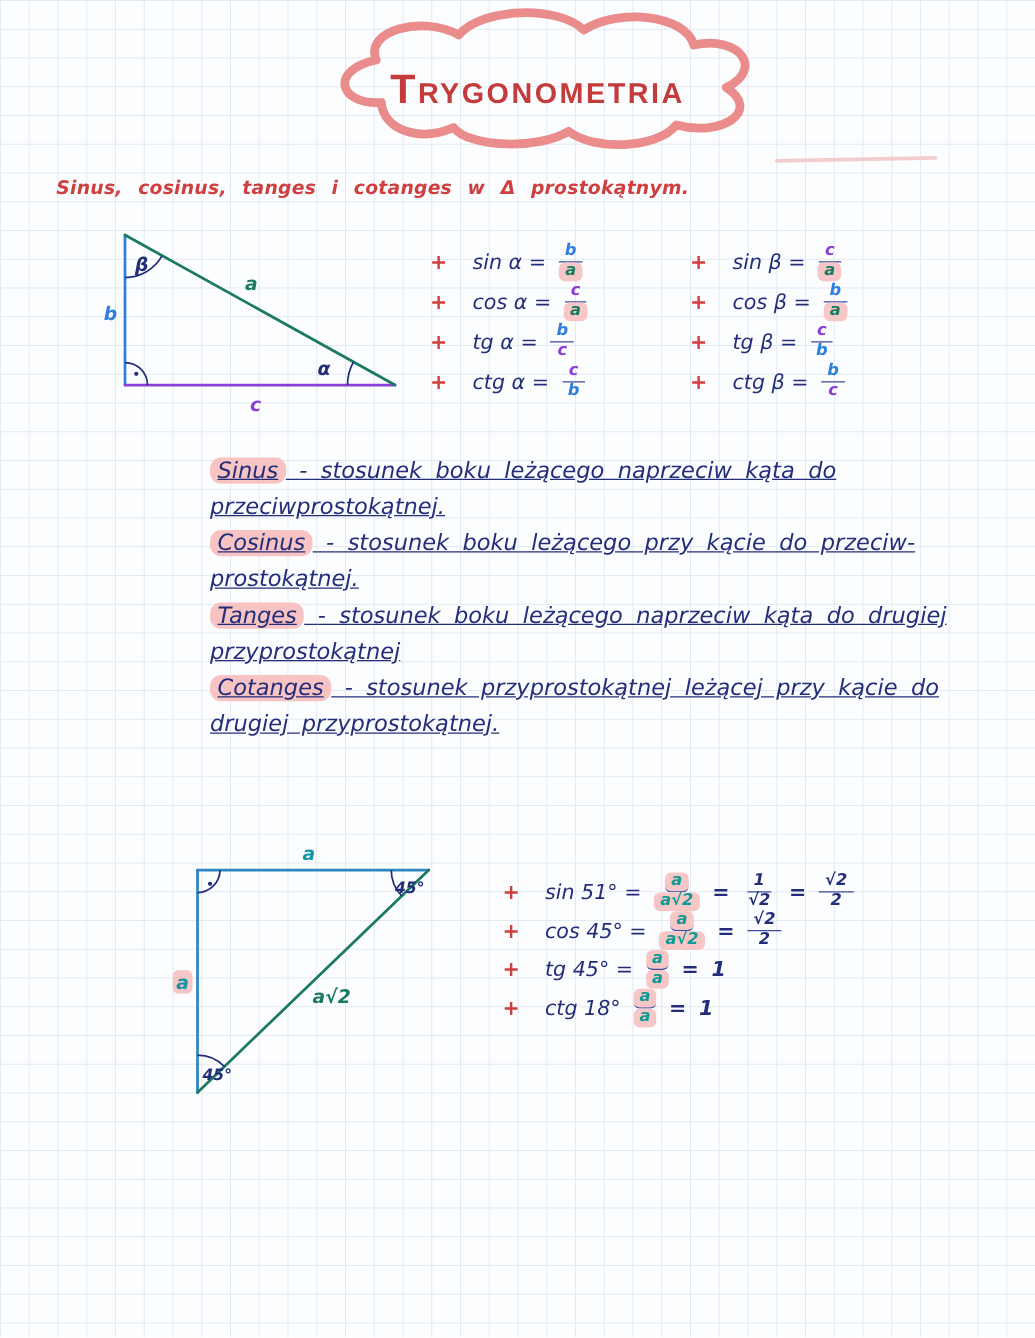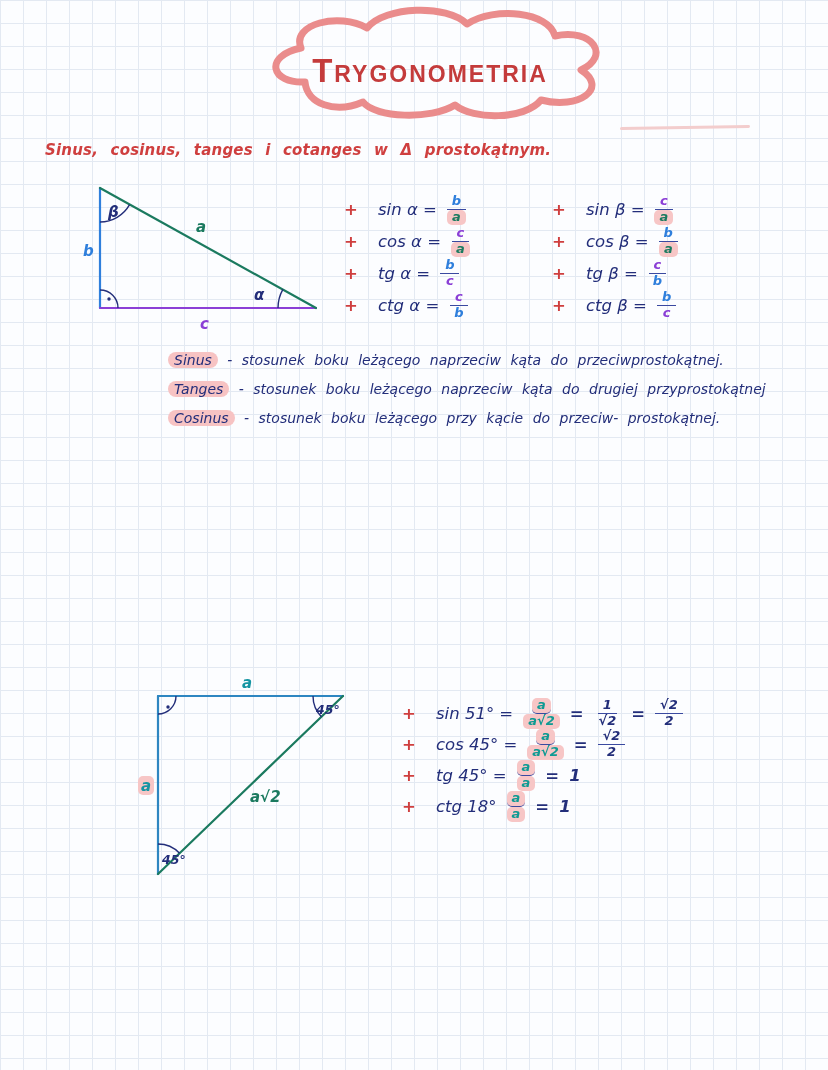--- a/index.html
+++ b/index.html
@@ -43,22 +43,22 @@
   .flabel{white-space:nowrap;margin-left:12px;}
   .frac{display:inline-flex;flex-direction:column;align-items:center;
     font-size:13px;line-height:1.15;font-weight:600;}
   .frac .num{border-bottom:1.6px solid #3a49a0;padding:0 5px;}
   .frac .den{padding:0 5px;}
   .c-a{color:#1b7a5f}.c-b{color:#2f7fdc}.c-c{color:#8b3fd6}.c-t{color:#0f9a93}
   .hl{background:#f7c6c6;border-radius:5px;}
   .eq{font-weight:600;}
   .res{font-weight:600;}
   
-  .defs{position:absolute;left:168px;top:346px;width:622px;
-    font-size:14px;line-height:29px;word-spacing:5px;}
+  .defs{position:absolute;left:168px;top:362px;width:622px;
+    font-size:18px;line-height:29px;word-spacing:5px;text-decoration:underline;}
   .defs p{margin:0;}
   .term{background:#f7c3c3;border-radius:9px;padding:0 6px;}
   
   .tri{position:absolute;}
   #tri1{left:78px;top:180px;}
   #tri2{left:138px;top:666px;}
   .tri svg text{font-family:"DejaVu Sans", sans-serif;font-style:italic;font-weight:600;}
 </style>
 </head>
 <body>
@@ -170,26 +170,30 @@
       </span>
     </div>
   </div>
 
   <div class="defs hand">
     <p>
       <span class="term">Sinus</span>
       <span>-  stosunek boku leżącego naprzeciw kąta do przeciwprostokątnej.</span>
     </p>
     <p>
+      <span class="term">Cosinus</span>
+      <span>-  stosunek boku leżącego przy kącie do przeciw- prostokątnej.</span>
+    </p>
+    <p>
       <span class="term">Tanges</span>
       <span>-  stosunek boku leżącego naprzeciw kąta do drugiej przyprostokątnej</span>
     </p>
     <p>
-      <span class="term">Cosinus</span>
-      <span>-  stosunek boku leżącego przy kącie do przeciw- prostokątnej.</span>
+      <span class="term">Cotanges</span>
+      <span>- stosunek przyprostokątnej leżącej przy kącie do drugiej przyprostokątnej.</span>
     </p>
   </div>
 
 
   <div class="tri" id="tri2">
     <svg width="225" height="215" viewBox="0 0 225 215">
       <line x1="20" y1="30" x2="205" y2="30" stroke="#2e86c1" stroke-width="2.2" stroke-linecap="round"></line>
       <line x1="20" y1="30" x2="20" y2="208" stroke="#2e86c1" stroke-width="2.2" stroke-linecap="round"></line>
       <line x1="205" y1="30" x2="20" y2="208" stroke="#1b7a5f" stroke-width="2.2" stroke-linecap="round"></line>
       <path d="M 20 48 A 18 18 0 0 0 38 30" fill="none" stroke="#232e7a" stroke-width="1.4"></path>

